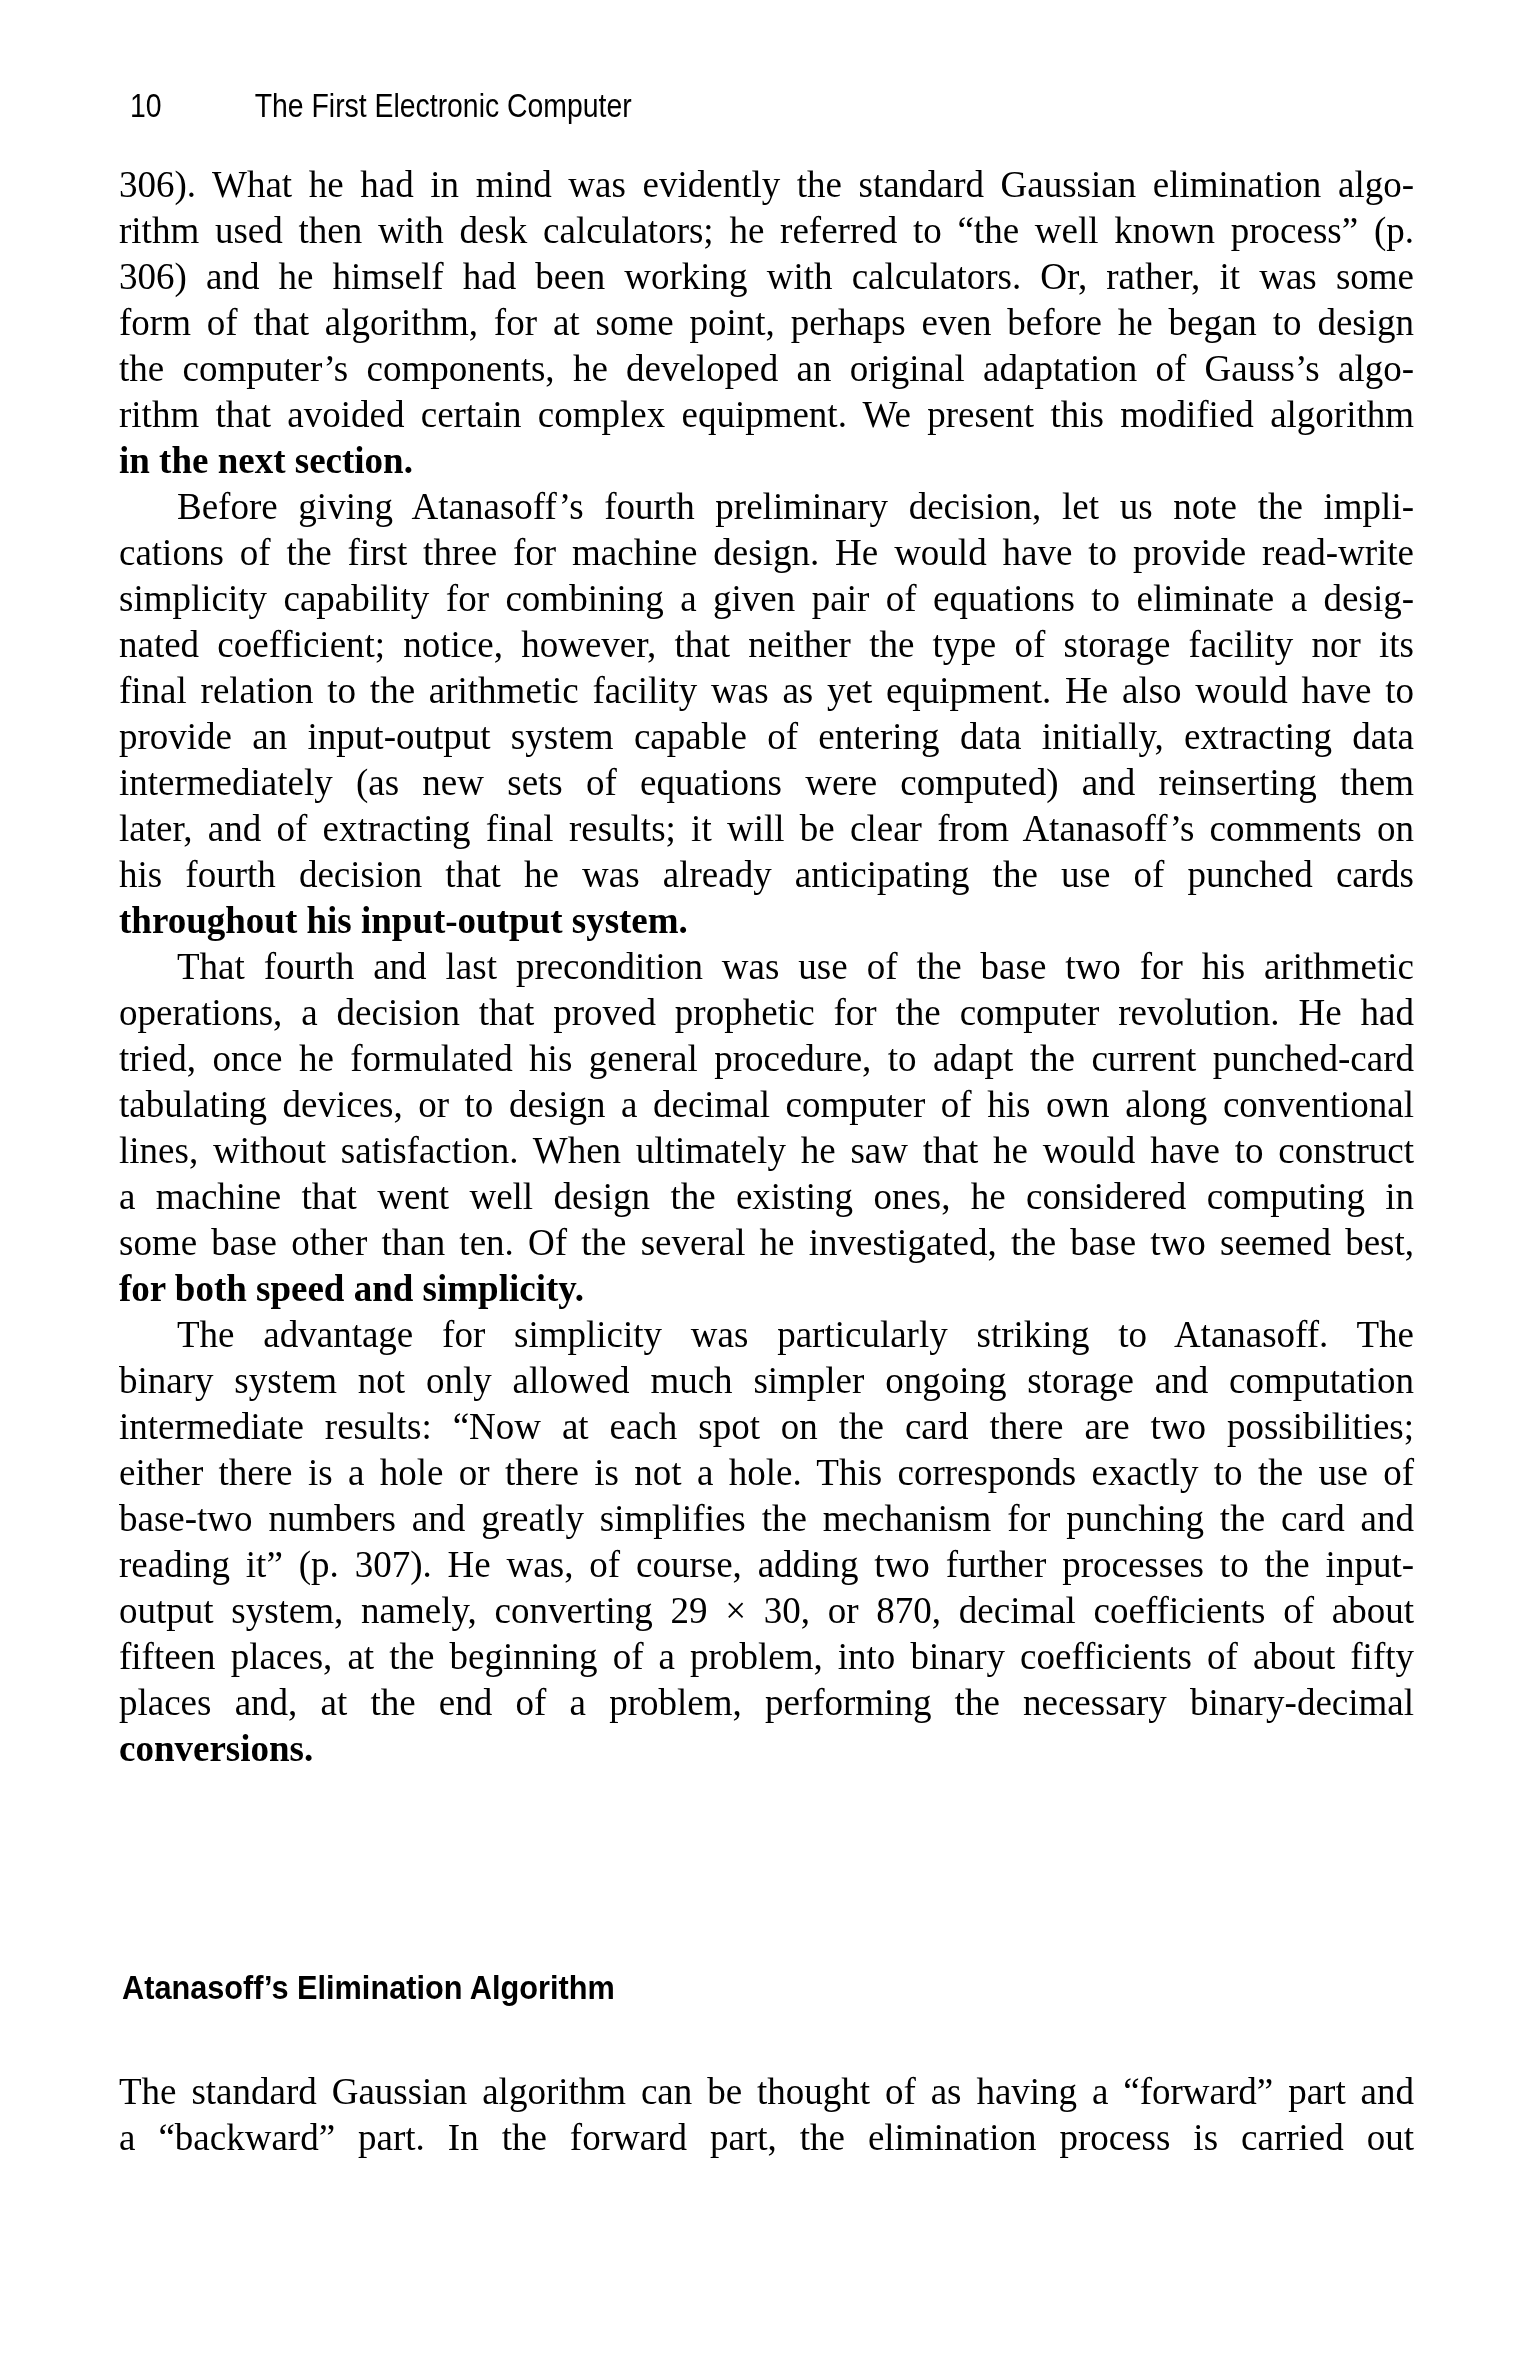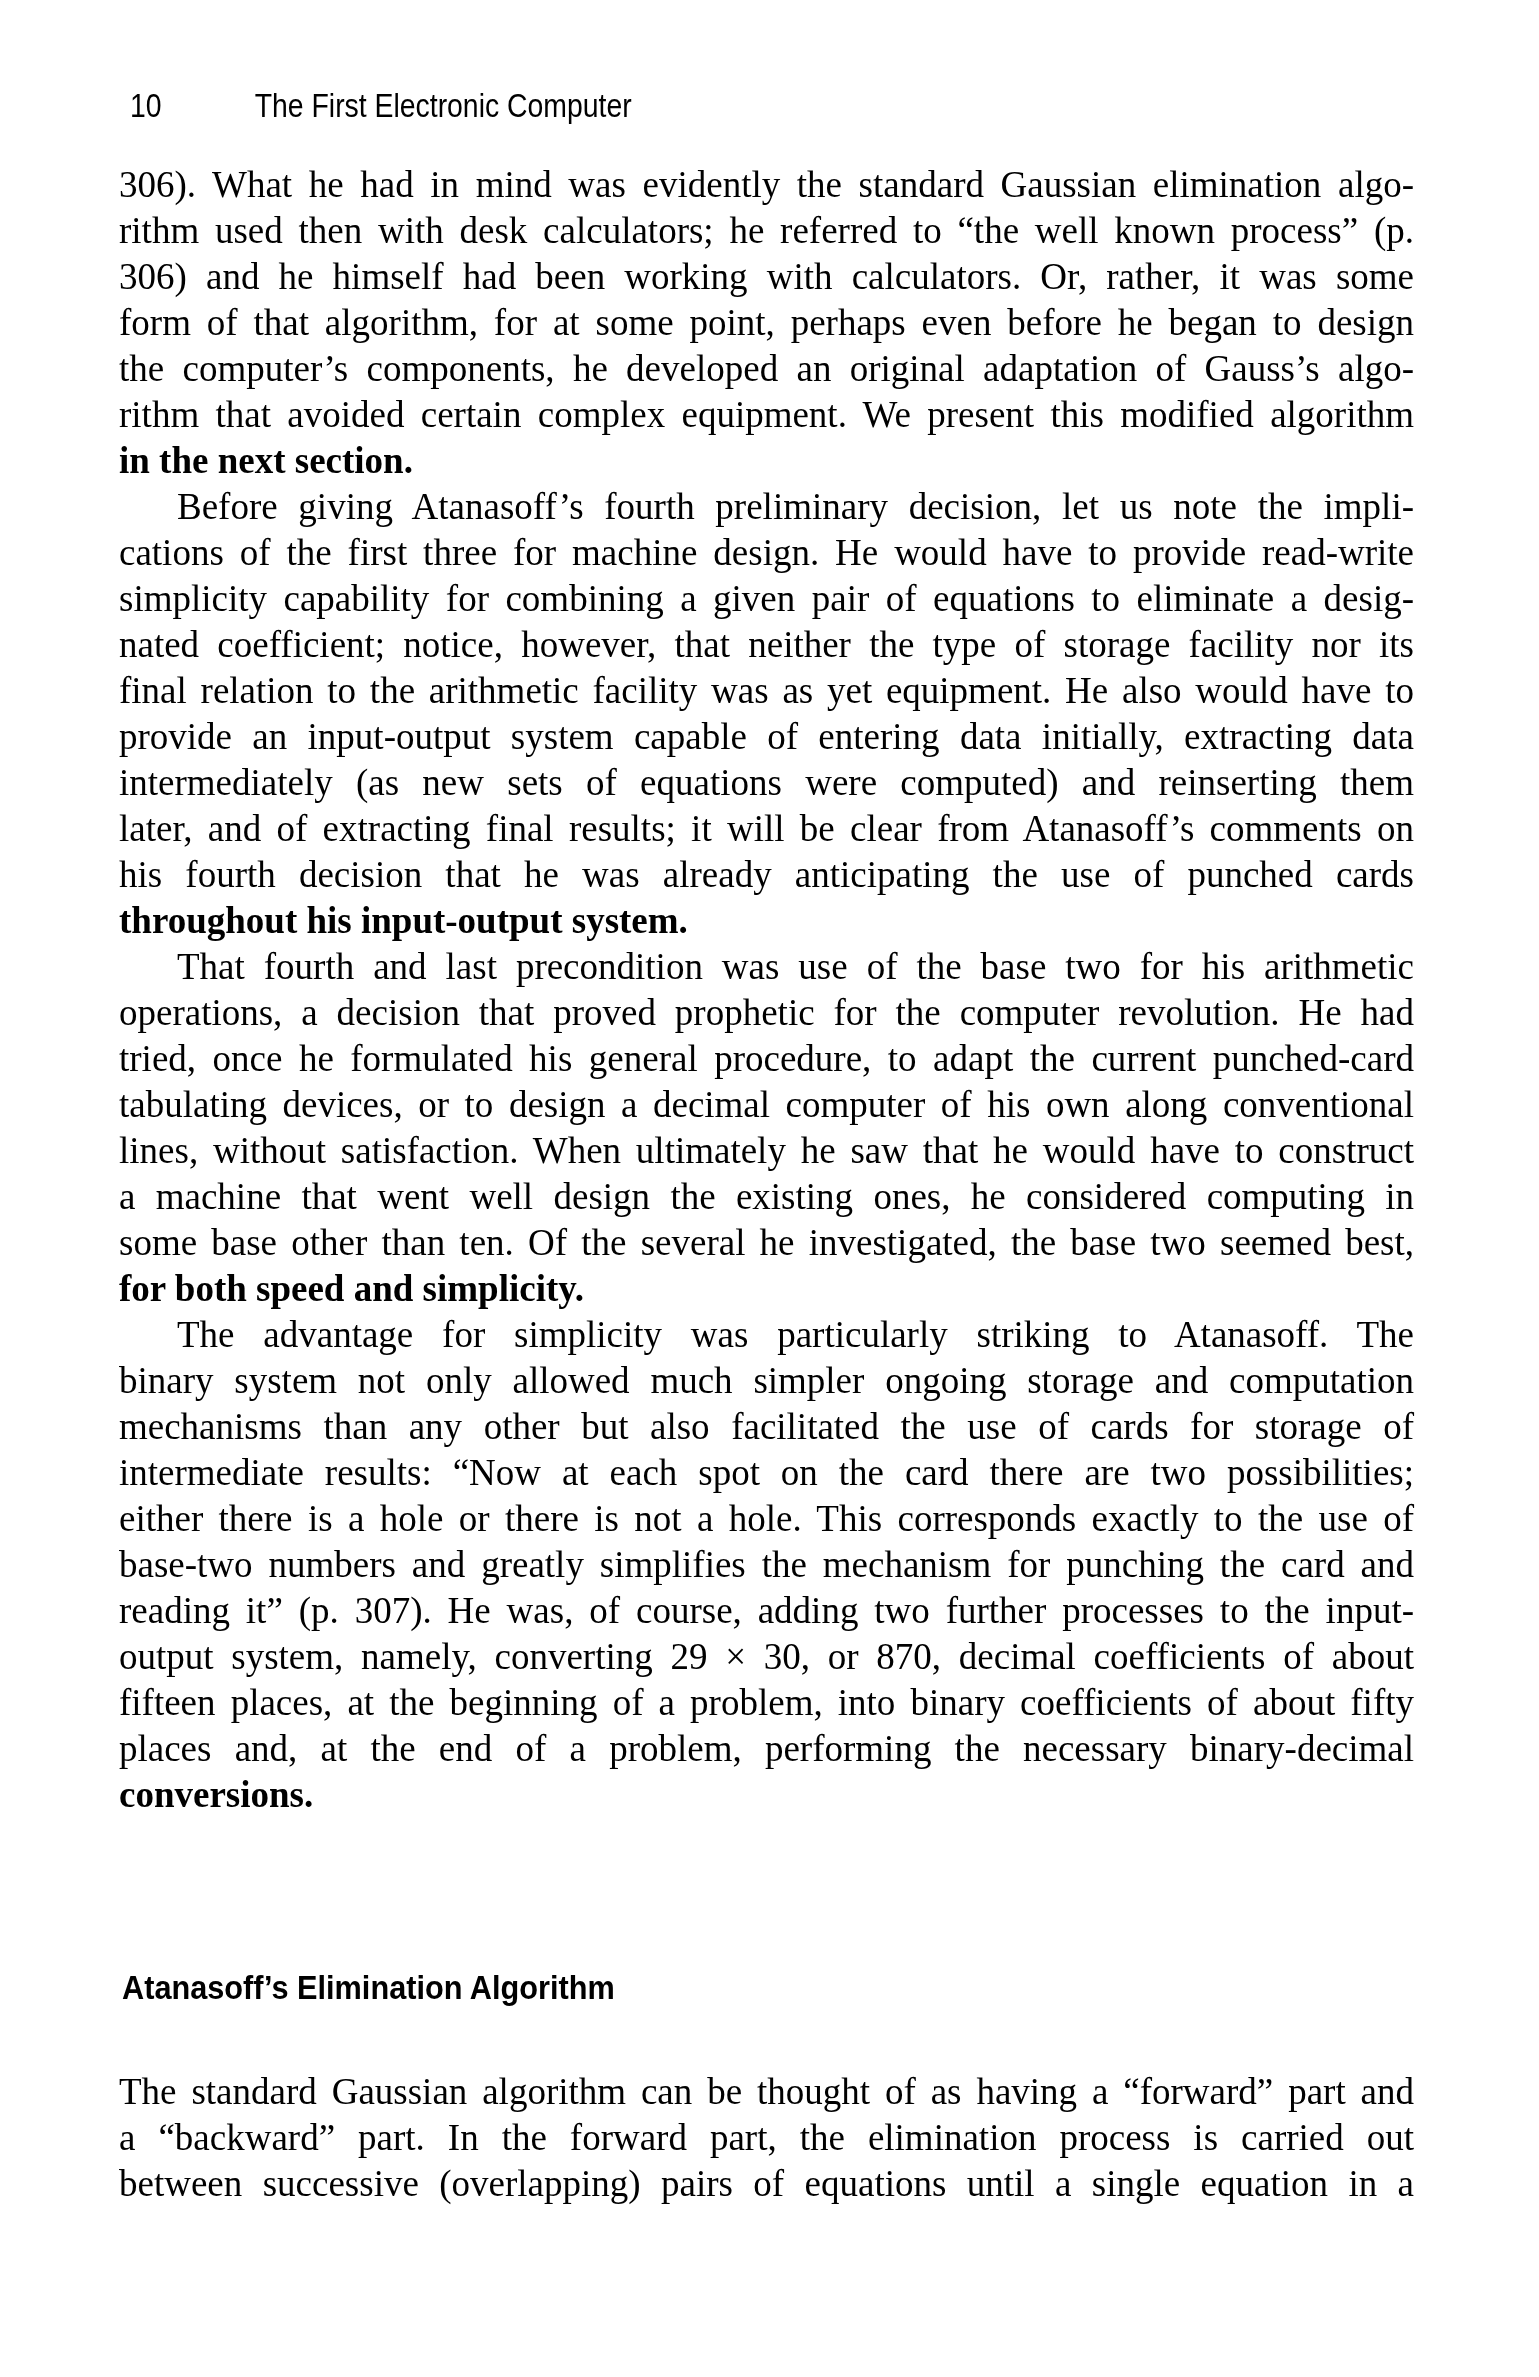--- a/index.html
+++ b/index.html
@@ -55,34 +55,32 @@
       <span class="line">tried, once he formulated his general procedure, to adapt the current punched-card</span>
       <span class="line">tabulating devices, or to design a decimal computer of his own along conventional</span>
       <span class="line">lines, without satisfaction. When ultimately he saw that he would have to construct</span>
       <span class="line">a machine that went well design the existing ones, he considered computing in</span>
       <span class="line">some base other than ten. Of the several he investigated, the base two seemed best,</span>
       <span class="line last">for both speed and simplicity.</span>
     </div>
     <div class="paragraph">
       <span class="line indent">The advantage for simplicity was particularly striking to Atanasoff. The</span>
       <span class="line">binary system not only allowed much simpler ongoing storage and computation</span>
-      <span class="line">mechanisms than any other but also facilitated the use of cards for storage of</span>
       <span class="line">intermediate results: “Now at each spot on the card there are two possibilities;</span>
       <span class="line">either there is a hole or there is not a hole. This corresponds exactly to the use of</span>
       <span class="line">base-two numbers and greatly simplifies the mechanism for punching the card and</span>
       <span class="line">reading it” (p. 307). He was, of course, adding two further processes to the input-</span>
       <span class="line">output system, namely, converting 29 × 30, or 870, decimal coefficients of about</span>
       <span class="line">fifteen places, at the beginning of a problem, into binary coefficients of about fifty</span>
       <span class="line">places and, at the end of a problem, performing the necessary binary-decimal</span>
       <span class="line last">conversions.</span>
     </div>
   </div>
 
 <div class="heading">Atanasoff’s Elimination Algorithm</div>
 
 <div class="body section-2" id="section-2">
     <div class="paragraph">
       <span class="line">The standard Gaussian algorithm can be thought of as having a “forward” part and</span>
       <span class="line">a “backward” part. In the forward part, the elimination process is carried out</span>
-      <span class="line">between successive (overlapping) pairs of equations until a single equation in a</span>
     </div>
   </div>
 
 
 </body></html>

